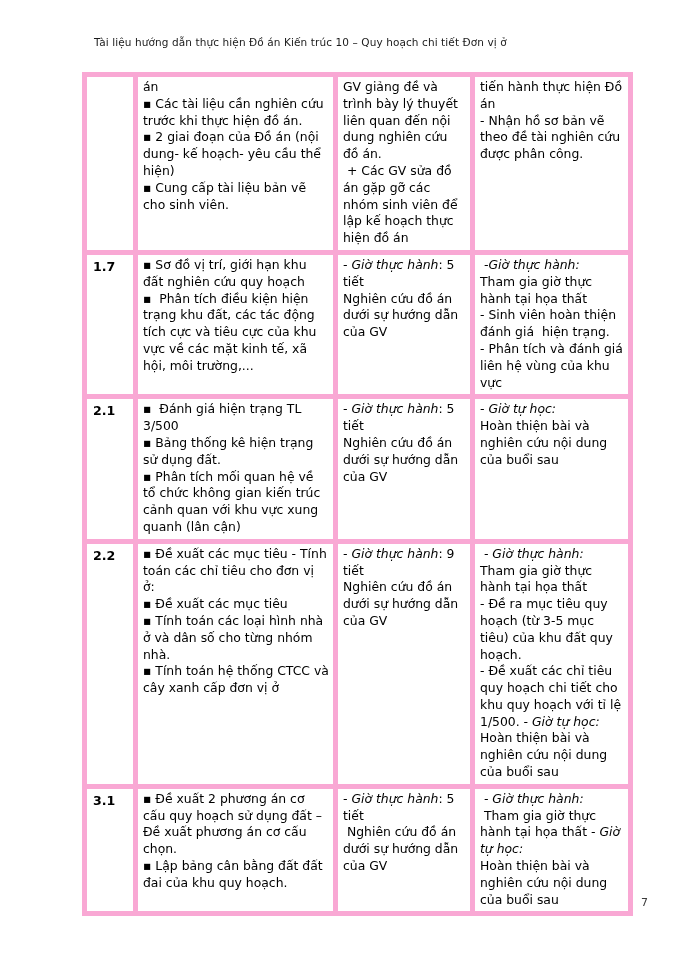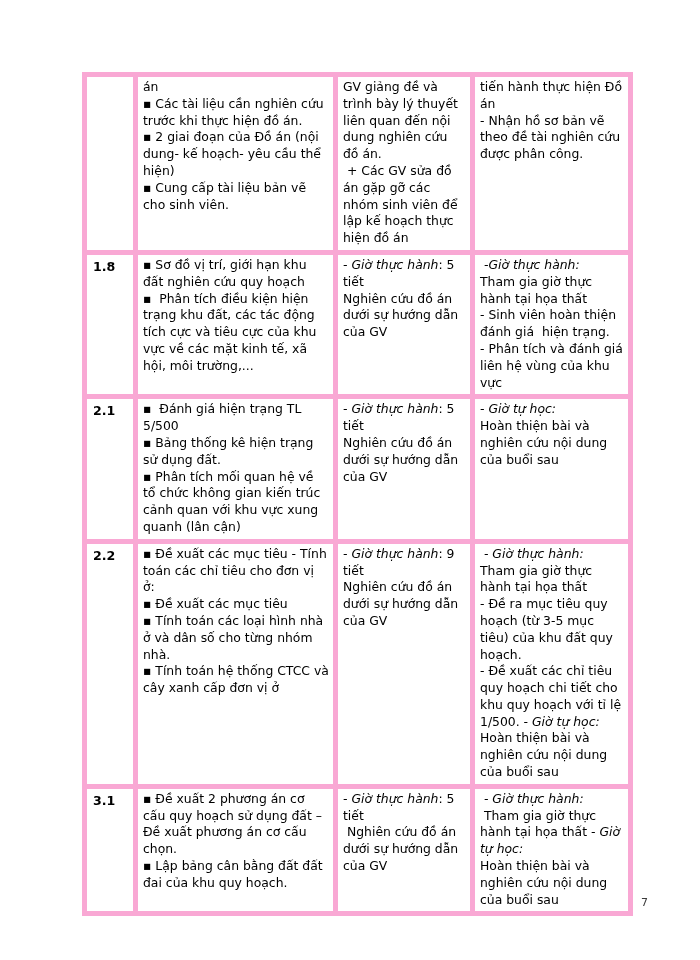--- a/index.html
+++ b/index.html
@@ -80,20 +80,21 @@
   tr.r21 td { height: 130px; }
   tr.r22 td { height: 229px; }
   tr.r31 td { height: 107px; }
   tr.r32 td { height: 24px; }
 </style>
 </head>
 <body>
 
 <div class="page">
 
+  <div class="header-text">Tài liệu hướng dẫn thực hiện Đồ án Kiến trúc 10 – Quy hoạch chi tiết Đơn vị ở</div>
 
   <table class="doc-table">
     <colgroup>
       <col class="col-code">
       <col class="col-content">
       <col class="col-gv">
       <col class="col-sv">
     </colgroup>
     <tbody>
 
@@ -109,41 +110,41 @@
           <div class="cell-p">GV giảng đề và trình bày lý thuyết liên quan đến nội dung nghiên cứu đồ án.
  + Các GV sửa đồ án gặp gỡ các nhóm sinh viên để lập kế hoạch thực hiện đồ án</div>
         </td>
         <td>
           <div class="cell-p">tiến hành thực hiện Đồ án
 - Nhận hồ sơ bản vẽ theo đề tài nghiên cứu được phân công.</div>
         </td>
       </tr>
 
       <tr class="r12">
-        <td class="code-cell">1.8</td>
+        <td class="code-cell">1.7</td>
         <td>
           <div class="cell-p">▪ Sơ đồ vị trí, giới hạn khu đất nghiên cứu quy hoạch
 ▪  Phân tích điều kiện hiện trạng khu đất, các tác động tích cực và tiêu cực của khu vực về các mặt kinh tế, xã hội, môi trường,...</div>
         </td>
         <td>
           <div class="cell-p"><span class="ital">- Giờ thực hành</span><span>: 5 tiết
 Nghiên cứu đồ án dưới sự hướng dẫn của GV</span></div>
         </td>
         <td>
           <div class="cell-p"><span class="ital"> -Giờ thực hành:</span><span>
 Tham gia giờ thực hành tại họa thất
 - Sinh viên hoàn thiện đánh giá  hiện trạng.
 - Phân tích và đánh giá liên hệ vùng của khu vực</span></div>
         </td>
       </tr>
 
       <tr class="r21">
         <td class="code-cell">2.1</td>
         <td>
-          <div class="cell-p">▪  Đánh giá hiện trạng TL 5/500
+          <div class="cell-p">▪  Đánh giá hiện trạng TL 3/500
 ▪ Bảng thống kê hiện trạng sử dụng đất.
 ▪ Phân tích mối quan hệ về tổ chức không gian kiến trúc cảnh quan với khu vực xung quanh (lân cận)</div>
         </td>
         <td>
           <div class="cell-p"><span class="ital">- Giờ thực hành</span><span>: 5 tiết
 Nghiên cứu đồ án dưới sự hướng dẫn của GV</span></div>
         </td>
         <td>
           <div class="cell-p"><span class="ital">- Giờ tự học:</span><span>
 Hoàn thiện bài và nghiên cứu nội dung của buổi sau</span></div>

